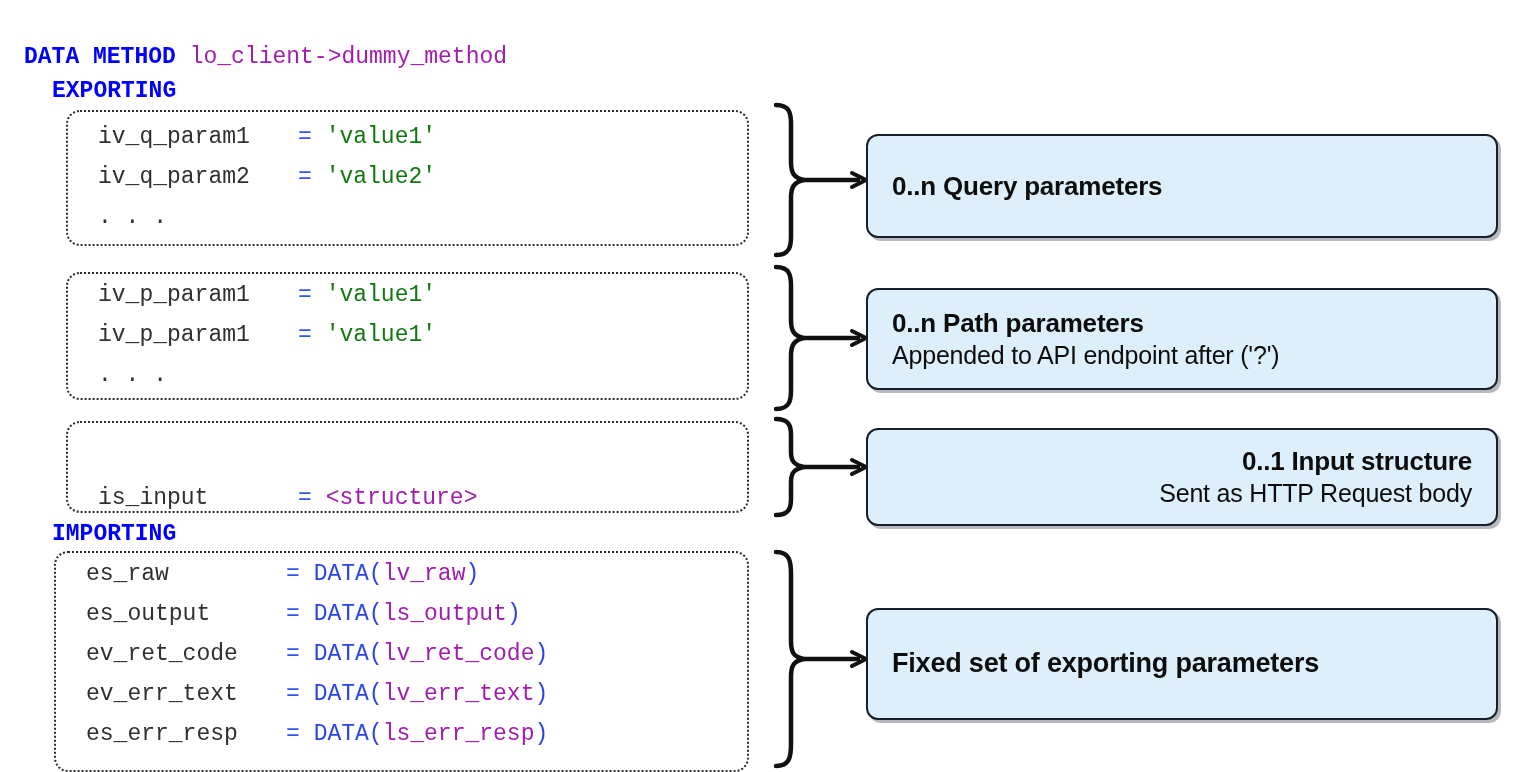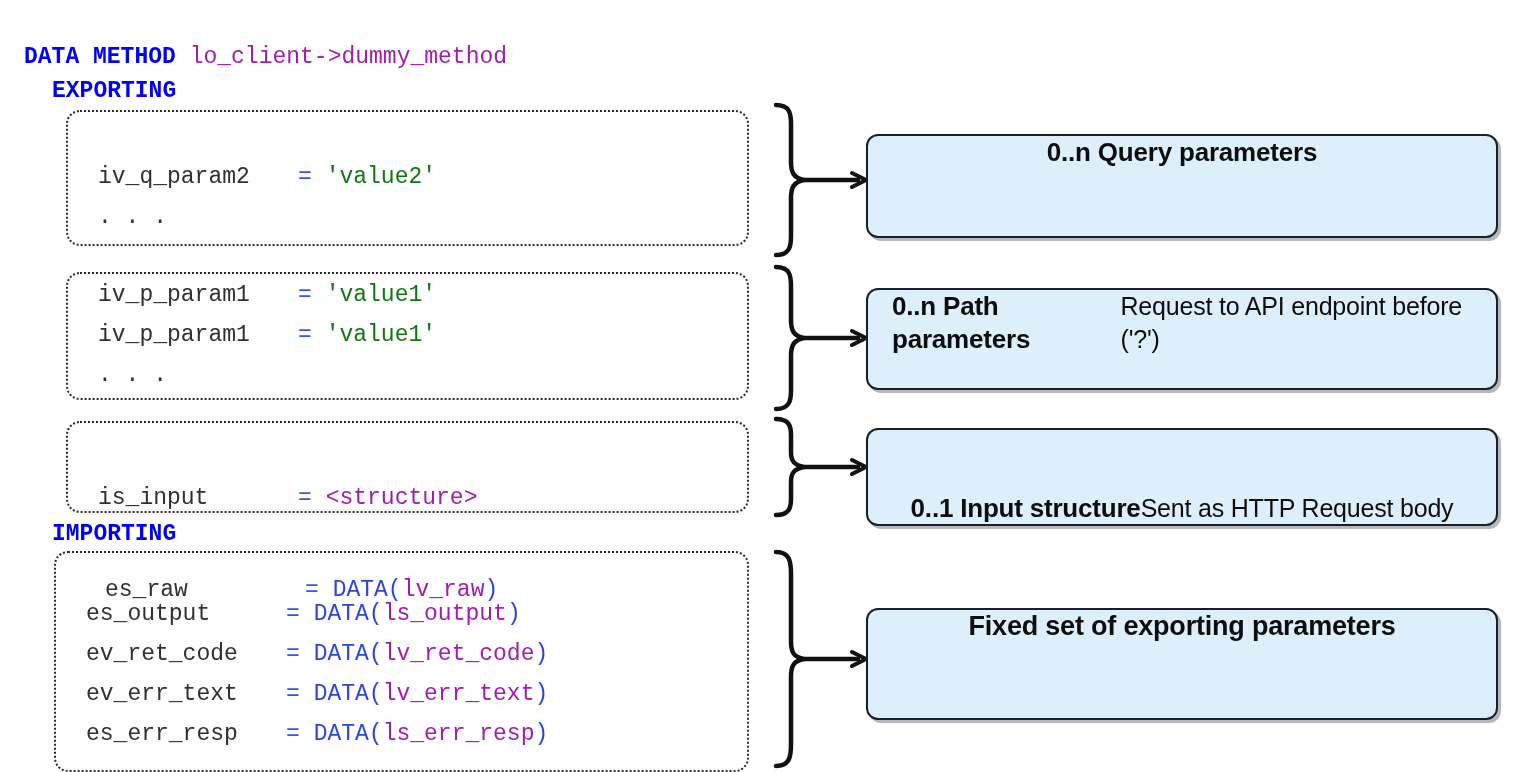--- a/index.html
+++ b/index.html
@@ -78,21 +78,21 @@
 
   
   .callout {
     position: absolute;
     background: #ddeffb;
     border: 2.5px solid #17202a;
     border-radius: 12px;
     box-sizing: border-box;
     box-shadow: 3px 3px 0 rgba(90,100,110,0.45);
     display: flex;
-    flex-direction: row;
+    flex-direction: column;
     justify-content: center;
     padding: 0 24px;
   }
   .co-1 { left: 866px; top: 134px; width: 632px; height: 104px; }
   .co-2 { left: 866px; top: 288px; width: 632px; height: 102px; }
   .co-3 { left: 866px; top: 428px; width: 632px; height: 98px; align-items: flex-end;  }
   .co-4 { left: 866px; top: 608px; width: 632px; height: 112px; }
 
   .callout-title {
     font-family: "Liberation Sans", sans-serif;
@@ -117,36 +117,37 @@
 
 <div class="code-area">
 
   <div class="code-line stmt-call"><span class="kw">DATA METHOD</span><span class="plain"> lo_client-&gt;dummy_method</span></div>
 
   <div class="code-line kw stmt-exporting">EXPORTING</div>
 
   <div class="code-line kw stmt-importing">IMPORTING</div>
 
   <div class="param-box pb-query">
+    <div class="param-row" style="top:12px;"><span class="pname">iv_q_param1</span><span class="op-eq">=</span><span> </span><span class="str">'value1'</span></div>
     <div class="param-row" style="top:52px;"><span class="pname">iv_q_param2</span><span class="op-eq">=</span><span> </span><span class="str">'value2'</span></div>
     <div class="param-row" style="top:92px;">. . .</div>
   </div>
 
   <div class="param-box pb-path">
     <div class="param-row" style="top:8px;"><span class="pname">iv_p_param1</span><span class="op-eq">=</span><span> </span><span class="str">'value1'</span></div>
     <div class="param-row" style="top:48px;"><span class="pname">iv_p_param1</span><span class="op-eq">=</span><span> </span><span class="str">'value1'</span></div>
     <div class="param-row" style="top:88px;">. . .</div>
   </div>
 
   <div class="param-box pb-input">
     <div class="param-row" style="top:24px;margin-top:38px;"><span class="pname">is_input</span><span class="op-eq">=</span><span> </span><span class="plain">&lt;structure&gt;</span></div>
   </div>
 
   <div class="param-box pb-import">
-    <div class="param-row" style="top:24px;margin-left:19px;"><span class="pname">es_raw</span><span class="op-eq">=</span><span> </span><span class="fn">DATA(</span><span class="plain">lv_raw</span><span class="fn">)</span></div>
+    <div class="param-row" style="top:8px;"><span class="pname">es_raw</span><span class="op-eq">=</span><span> </span><span class="fn">DATA(</span><span class="plain">lv_raw</span><span class="fn">)</span></div>
     <div class="param-row" style="top:48px;"><span class="pname">es_output</span><span class="op-eq">=</span><span> </span><span class="fn">DATA(</span><span class="plain">ls_output</span><span class="fn">)</span></div>
     <div class="param-row" style="top:88px;"><span class="pname">ev_ret_code</span><span class="op-eq">=</span><span> </span><span class="fn">DATA(</span><span class="plain">lv_ret_code</span><span class="fn">)</span></div>
     <div class="param-row" style="top:128px;"><span class="pname">ev_err_text</span><span class="op-eq">=</span><span> </span><span class="fn">DATA(</span><span class="plain">lv_err_text</span><span class="fn">)</span></div>
     <div class="param-row" style="top:168px;"><span class="pname">es_err_resp</span><span class="op-eq">=</span><span> </span><span class="fn">DATA(</span><span class="plain">ls_err_resp</span><span class="fn">)</span></div>
   </div>
 </div>
 
 <svg class="brace-svg" style="left:760px; top:100px; width:110px; height:160px;" viewBox="0 0 110 160">
   <path d="M 16 5 C 30 5 31 14 31 24 L 31 62 C 31 73 34 78 44 80 C 34 82 31 87 31 98 L 31 136 C 31 146 30 155 16 155" fill="none" stroke="#111111" stroke-width="4.5" stroke-linecap="round"></path>
   <line x1="44" y1="80" x2="100" y2="80" stroke="#111111" stroke-width="4.5"></line>
@@ -170,21 +171,21 @@
   <line x1="44" y1="112" x2="100" y2="112" stroke="#111111" stroke-width="4.5"></line>
   <path d="M 92 105 L 106 112 L 92 119" fill="none" stroke="#111111" stroke-width="4" stroke-linecap="round" stroke-linejoin="round"></path>
 </svg>
 
 <div class="callout co-1">
   <div class="callout-title">0..n Query parameters</div>
 </div>
 
 <div class="callout co-2">
   <div class="callout-title">0..n Path parameters</div>
-  <div class="callout-sub">Request to API endpoint before ('?')</div>
+  <div class="callout-sub">Appended to API endpoint after ('?')</div>
 </div>
 
 <div class="callout co-3">
   <div class="callout-title">0..1 Input structure</div>
   <div class="callout-sub">Sent as HTTP Request body</div>
 </div>
 
 <div class="callout co-4 single">
   <div class="callout-title">Fixed set of exporting parameters</div>
 </div>

